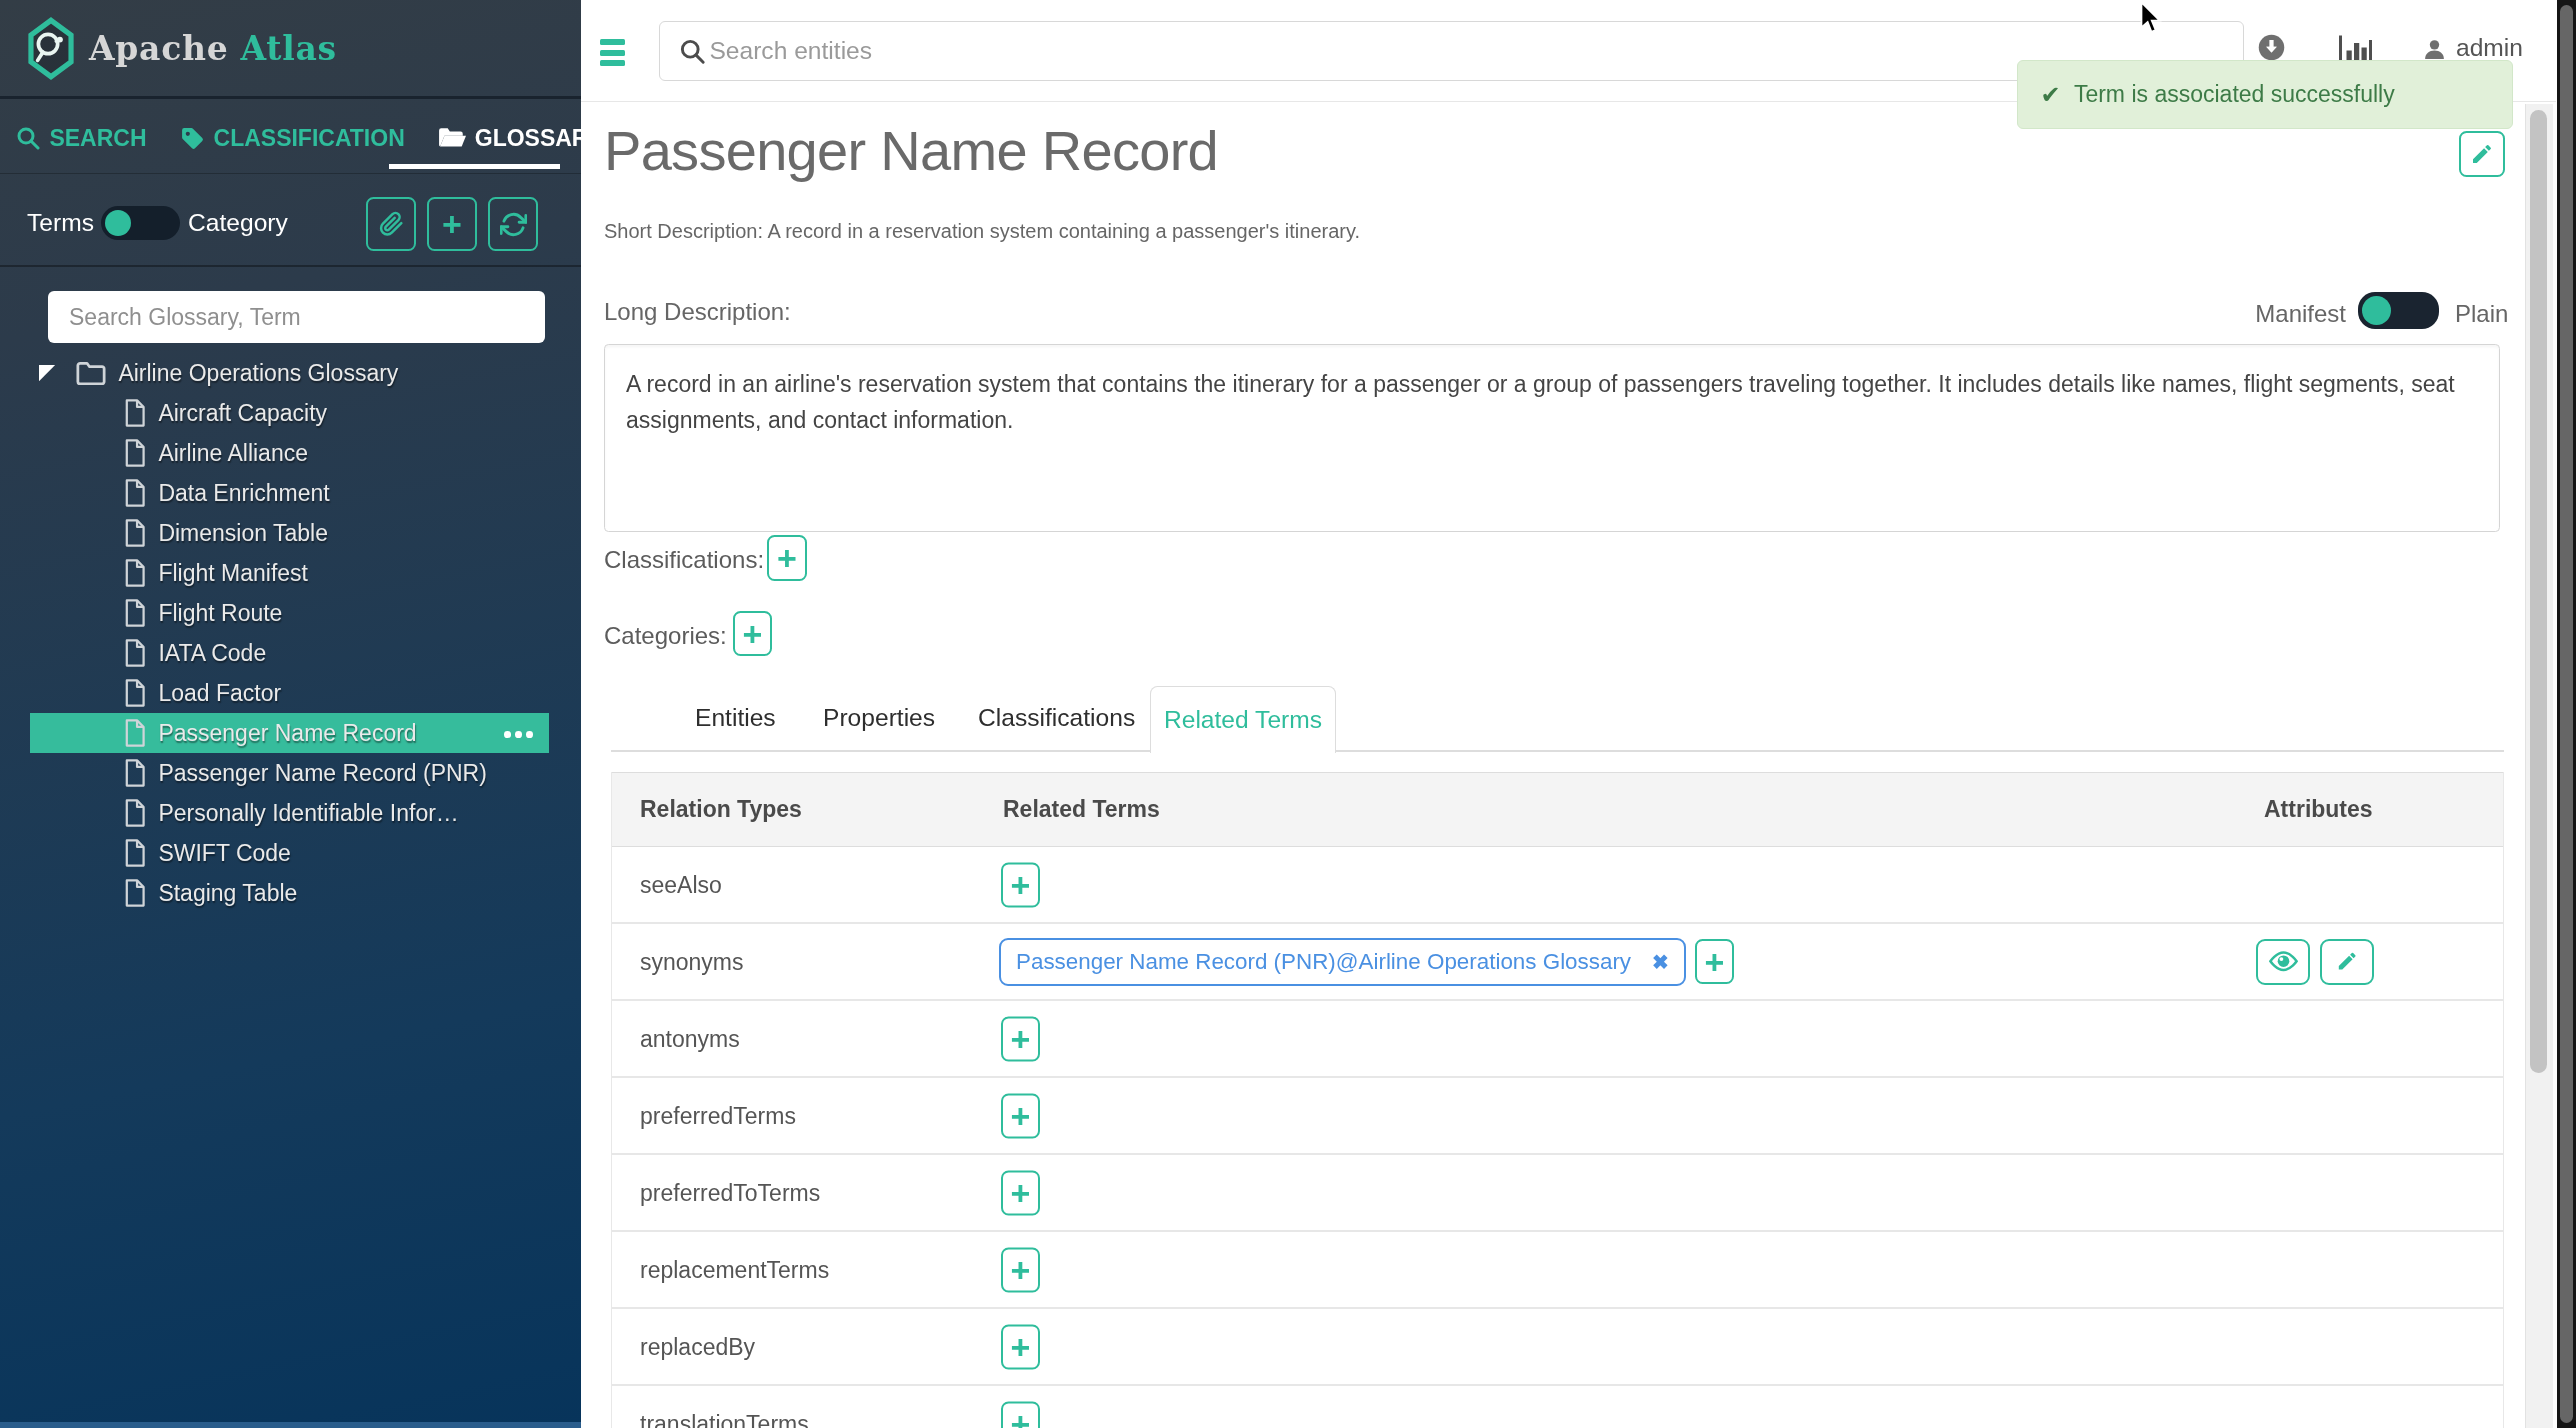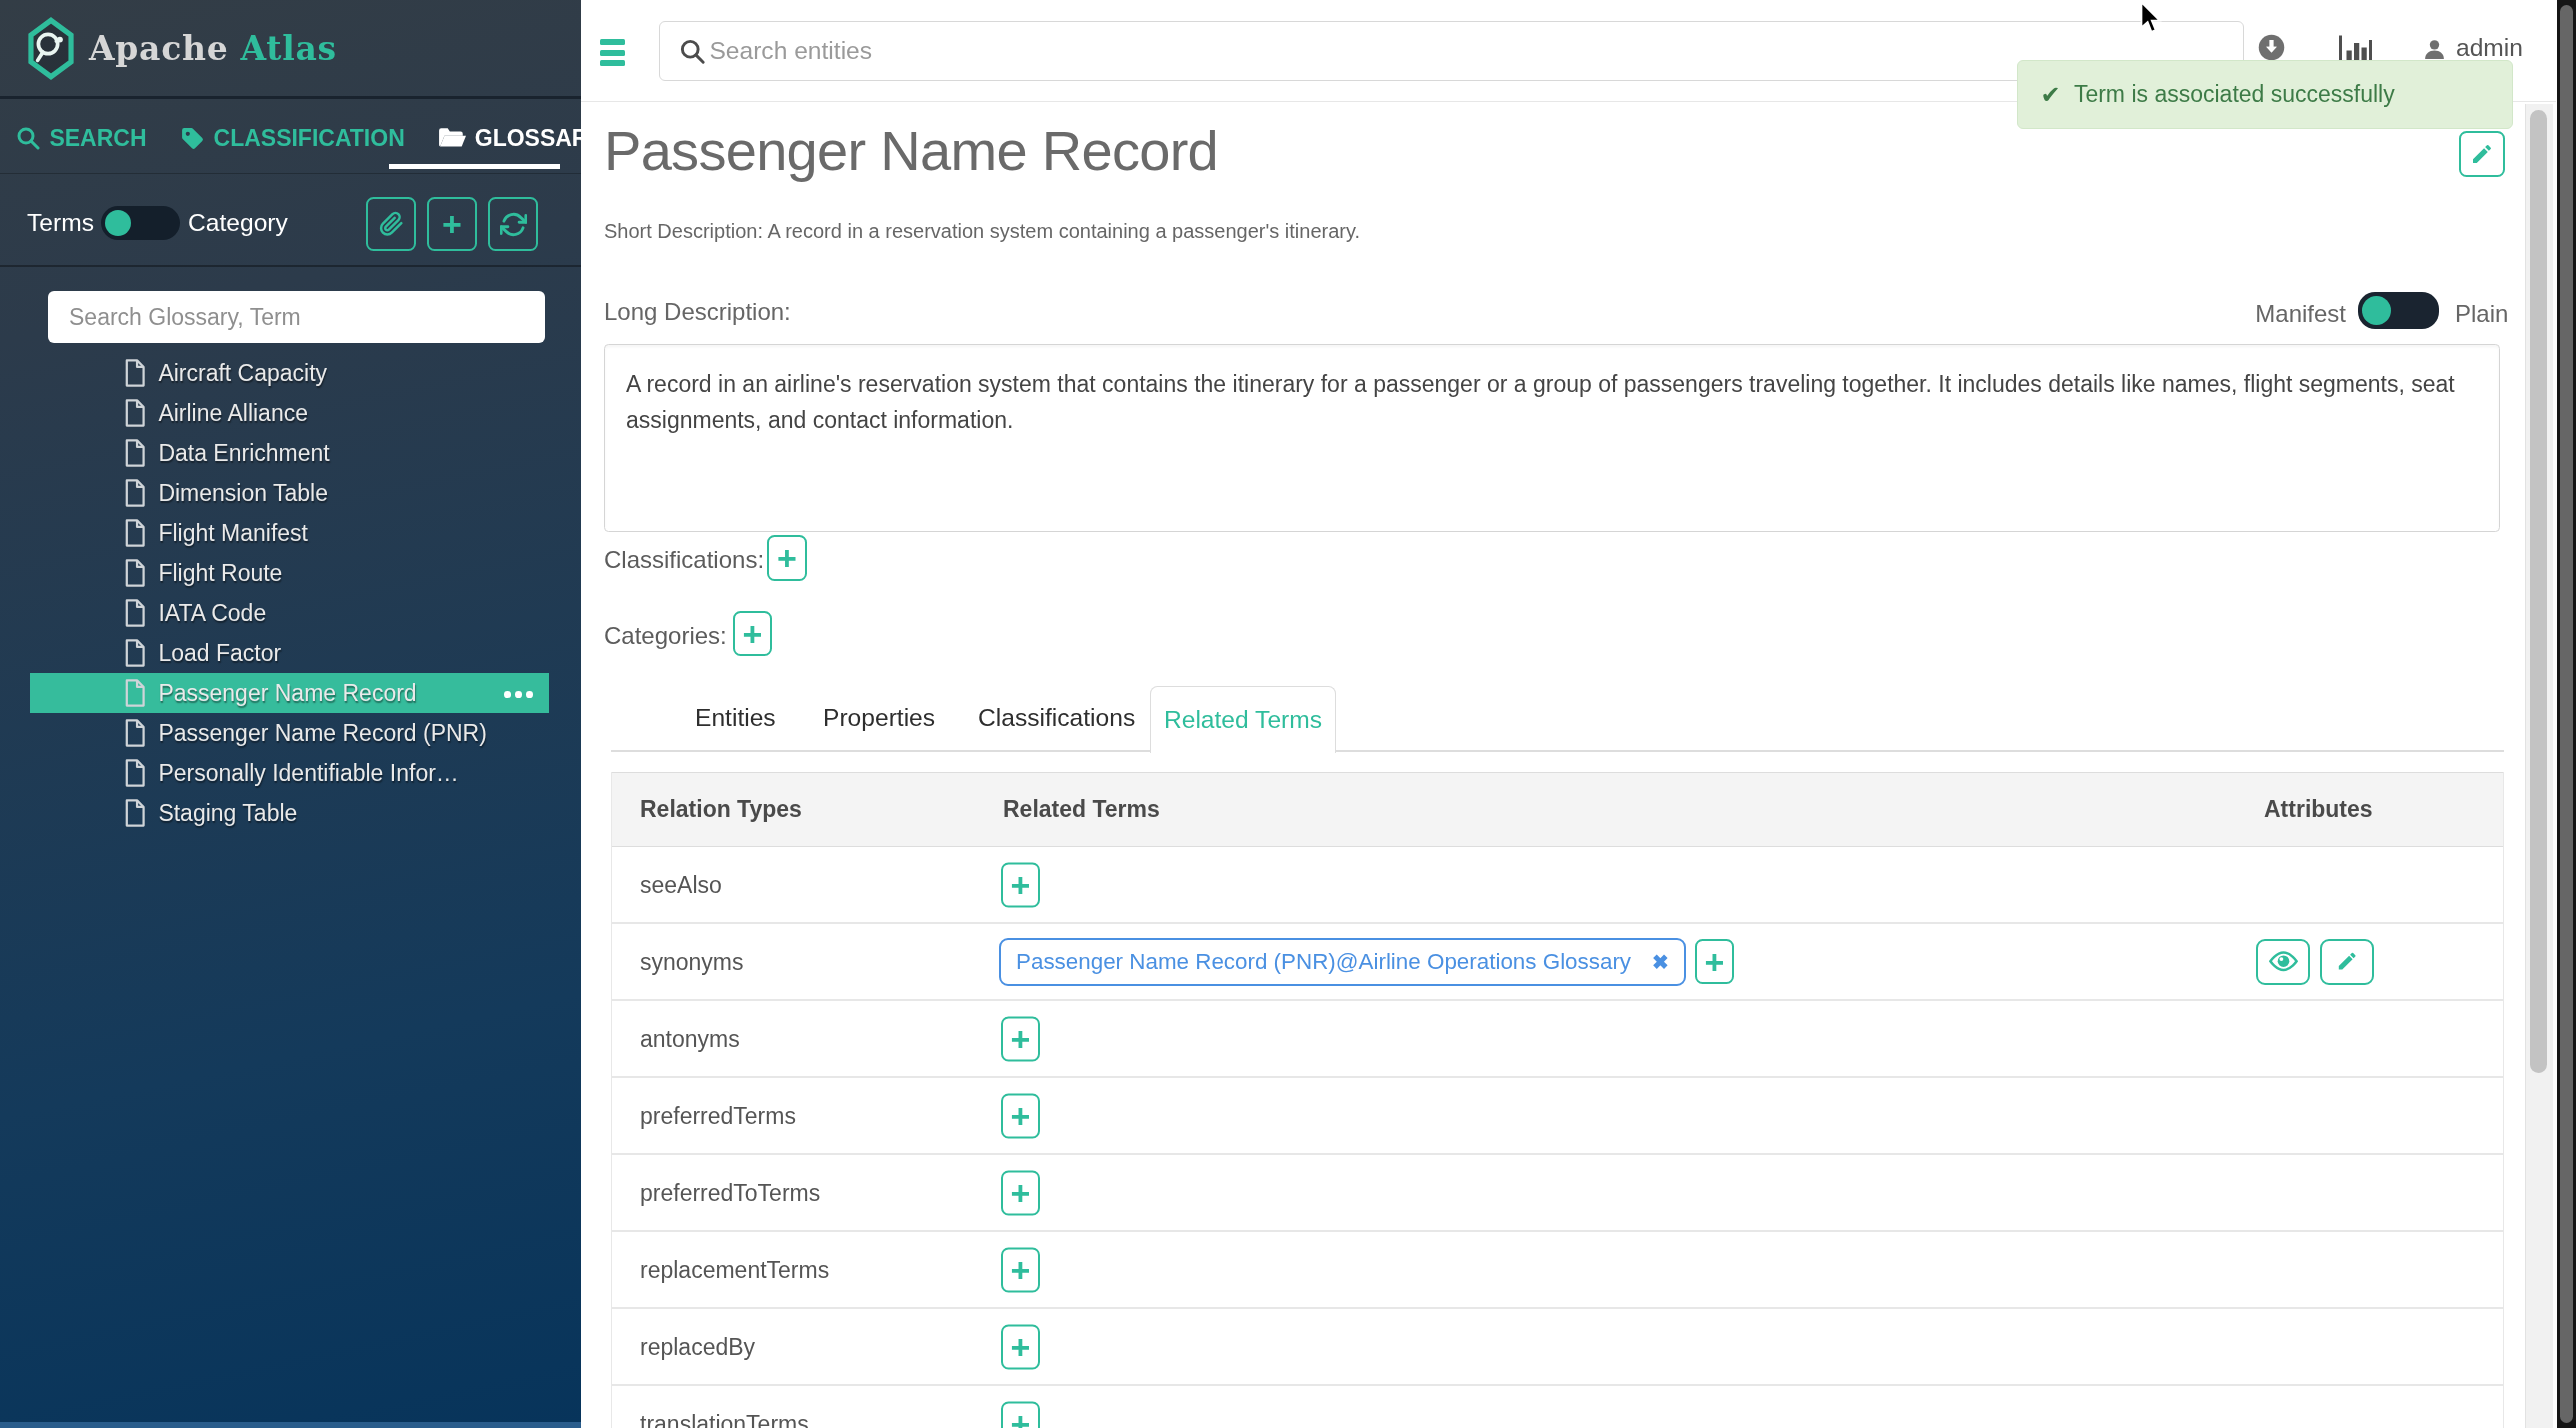--- a/index.html
+++ b/index.html
@@ -186,20 +186,29 @@
           <path d="M3.51 9a9 9 0 0 1 14.85-3.36L23 10M1 14l4.64 4.36A9 9 0 0 0 20.49 15" fill="none" stroke="#2fbd9c" stroke-width="2.6" stroke-linecap="round" stroke-linejoin="round"></path>
         </svg>
     </span>
   </span>
 
   <div class="side-divider"></div>
 
   <input class="side-search" placeholder="Search Glossary, Term" style="">
 
   <div class="tree">
+    <div class="tree-row root">
+      <span class="tri"></span>
+      <span class="tree-icon">
+        <svg width="30" height="24" viewBox="0 0 26 21">
+            <path d="M1.5 4a2 2 0 0 1 2-2h6l2.2 3h11a1.8 1.8 0 0 1 1.8 1.8v11.4a1.8 1.8 0 0 1-1.8 1.8H3.3a1.8 1.8 0 0 1-1.8-1.8z" fill="none" stroke="#cfd4d8" stroke-width="2.4" stroke-linejoin="round"></path>
+          </svg>
+      </span>
+      <span>Airline Operations Glossary</span>
+    </div>
     <div id="tree-children">
         <div class="tree-row child">
           <span class="tree-icon">
             <svg width="22.4" height="28" viewBox="0 0 24 30">
               <path d="M3 1.5h11l7 7v20H3z" fill="none" stroke="#cfd4d8" stroke-width="2.4" stroke-linejoin="round"></path>
               <path d="M14 1.5v7h7" fill="none" stroke="#cfd4d8" stroke-width="2.4" stroke-linejoin="round"></path>
             </svg>
           </span>
           <span>Aircraft Capacity</span>
         </div>
@@ -290,20 +299,29 @@
           <span>Passenger Name Record (PNR)</span>
         </div>
         <div class="tree-row child">
           <span class="tree-icon">
             <svg width="22.4" height="28" viewBox="0 0 24 30">
               <path d="M3 1.5h11l7 7v20H3z" fill="none" stroke="#cfd4d8" stroke-width="2.4" stroke-linejoin="round"></path>
               <path d="M14 1.5v7h7" fill="none" stroke="#cfd4d8" stroke-width="2.4" stroke-linejoin="round"></path>
             </svg>
           </span>
           <span>Personally Identifiable Infor…</span>
+        </div>
+        <div class="tree-row child">
+          <span class="tree-icon">
+            <svg width="22.4" height="28" viewBox="0 0 24 30">
+              <path d="M3 1.5h11l7 7v20H3z" fill="none" stroke="#cfd4d8" stroke-width="2.4" stroke-linejoin="round"></path>
+              <path d="M14 1.5v7h7" fill="none" stroke="#cfd4d8" stroke-width="2.4" stroke-linejoin="round"></path>
+            </svg>
+          </span>
+          <span>SWIFT Code</span>
         </div>
         <div class="tree-row child">
           <span class="tree-icon">
             <svg width="22.4" height="28" viewBox="0 0 24 30">
               <path d="M3 1.5h11l7 7v20H3z" fill="none" stroke="#cfd4d8" stroke-width="2.4" stroke-linejoin="round"></path>
               <path d="M14 1.5v7h7" fill="none" stroke="#cfd4d8" stroke-width="2.4" stroke-linejoin="round"></path>
             </svg>
           </span>
           <span>Staging Table</span>
         </div>

